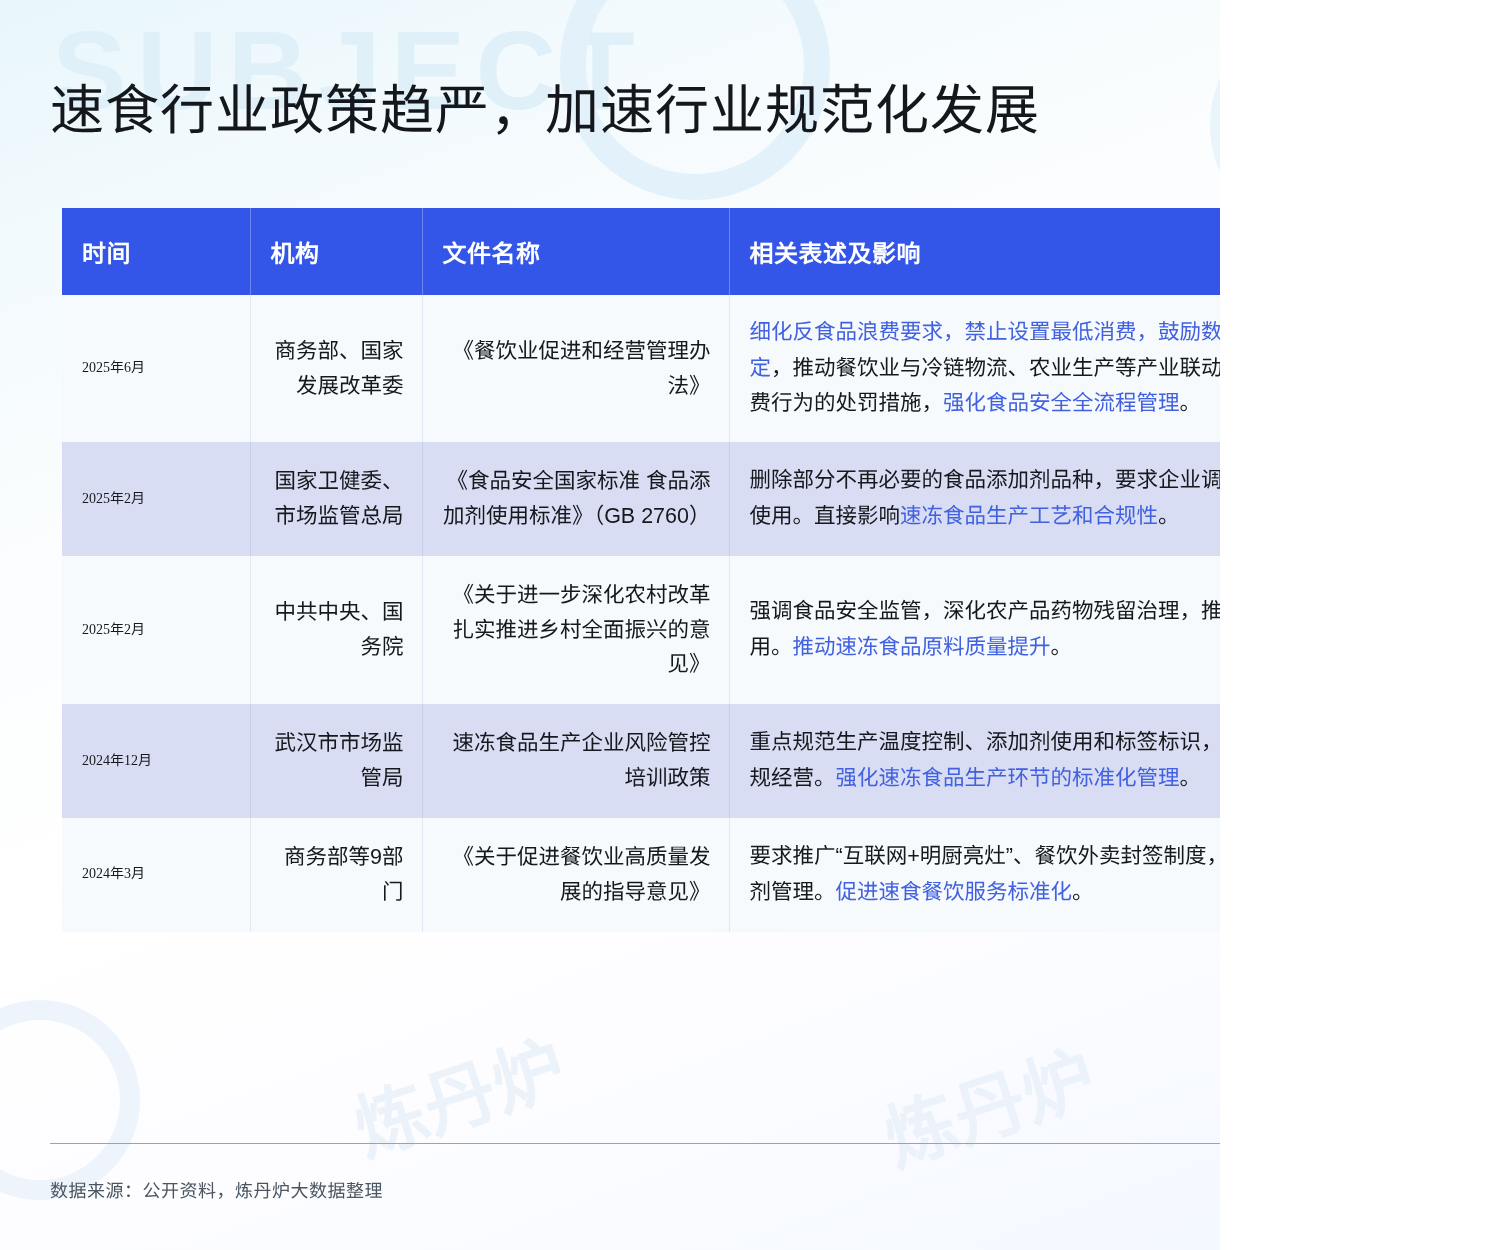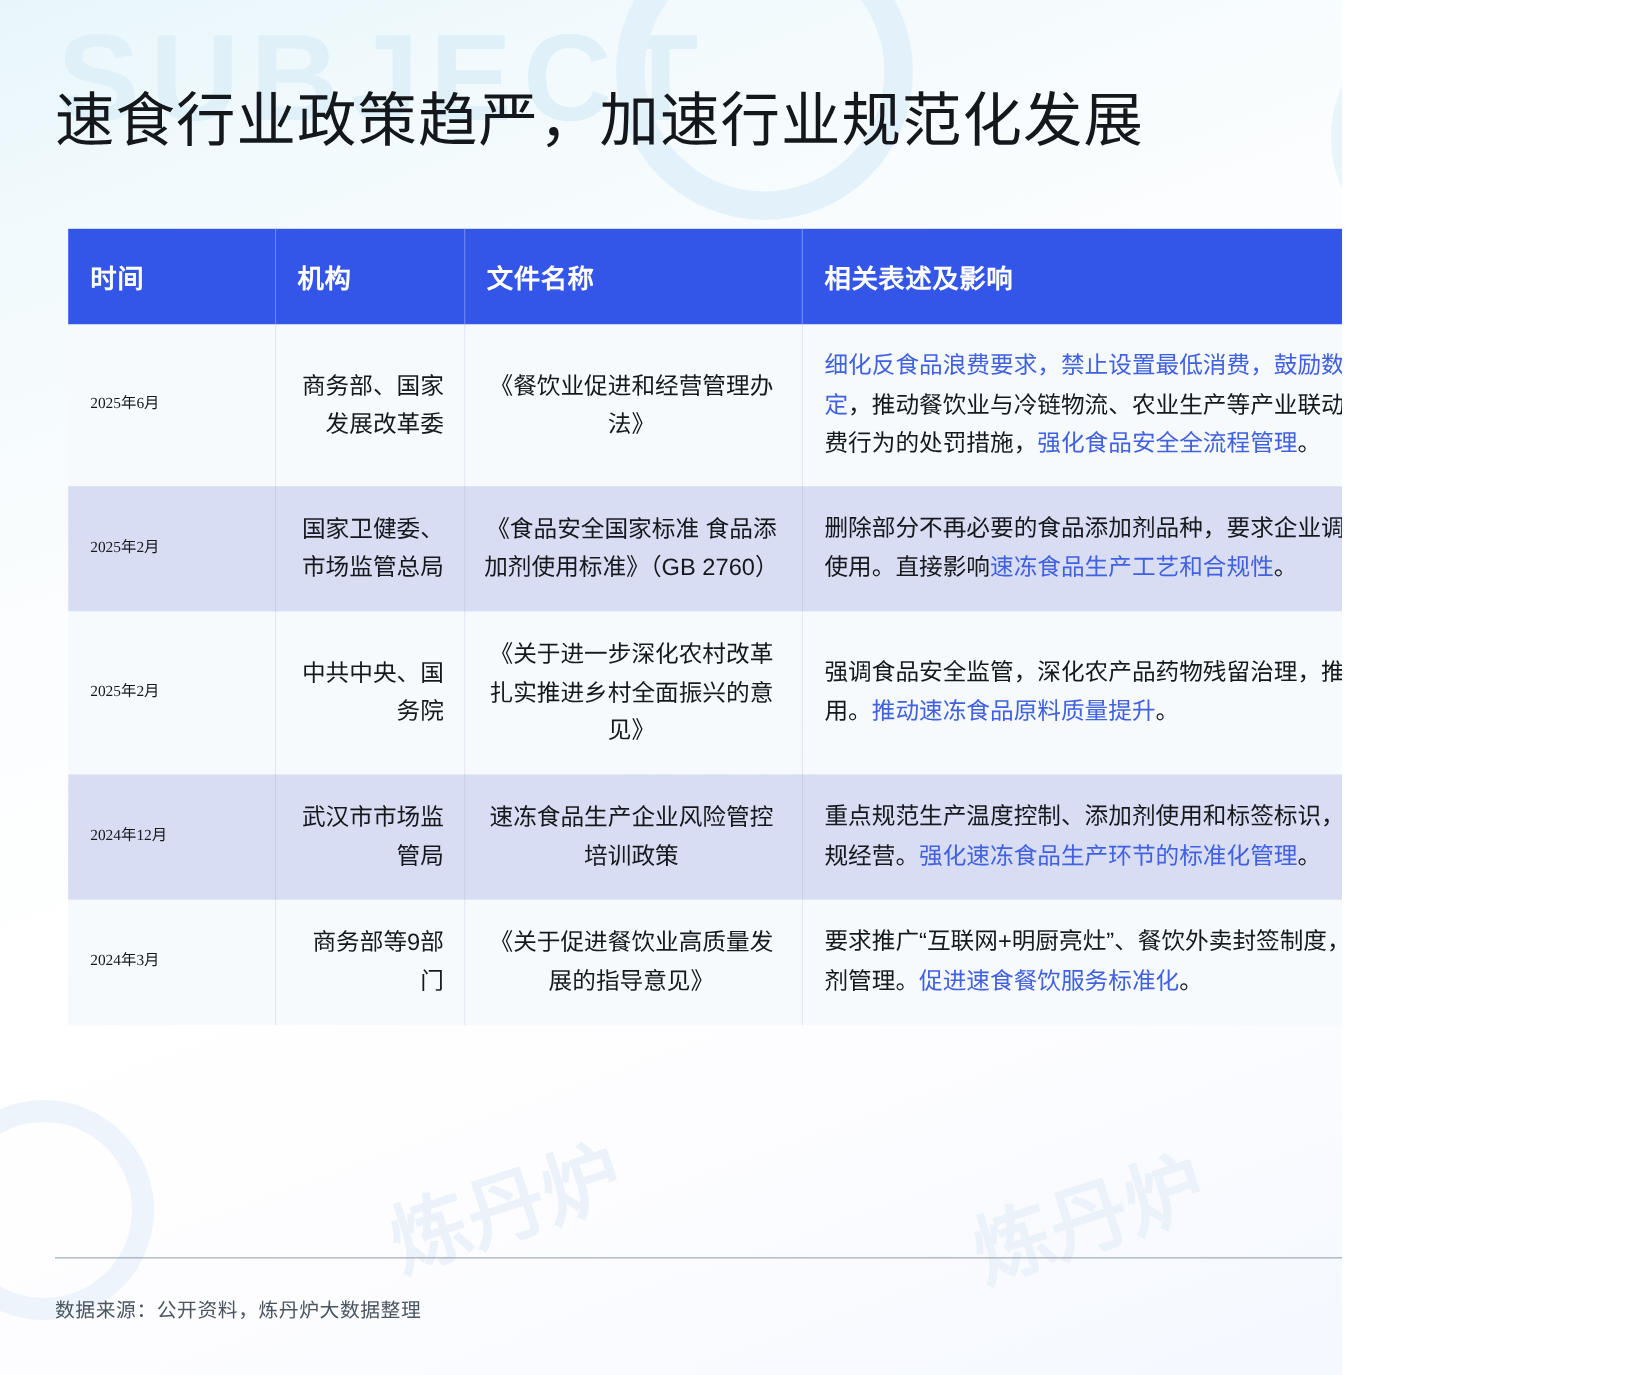--- a/index.html
+++ b/index.html
@@ -120,21 +120,21 @@
     word-break: break-all;
   }
   tbody td:last-child { border-right: none; }
 
   tbody tr.odd  td { background: #f6fafd; }
   tbody tr.even td { background: #d8ddf3; }
   tbody tr.even td { border-right-color: #c7cfea; }
 
   td.time { text-align: left; font-size: 14px; padding-left: 20px; font-family: Liberation Serif, serif; }
   td.org  { text-align: right; }
-  td.doc  { text-align: center; padding-left: 15px; }
+  td.doc  { text-align: right; padding-left: 15px; }
   td.desc { text-align: left; padding: 20px 22px 20px 20px; line-height: 1.66; }
 
   .hl { color: #4261e0; }
 
   
   .footer-rule {
     position: absolute;
     left: 50px;
     top: 1143px;
     width: 1398px;

